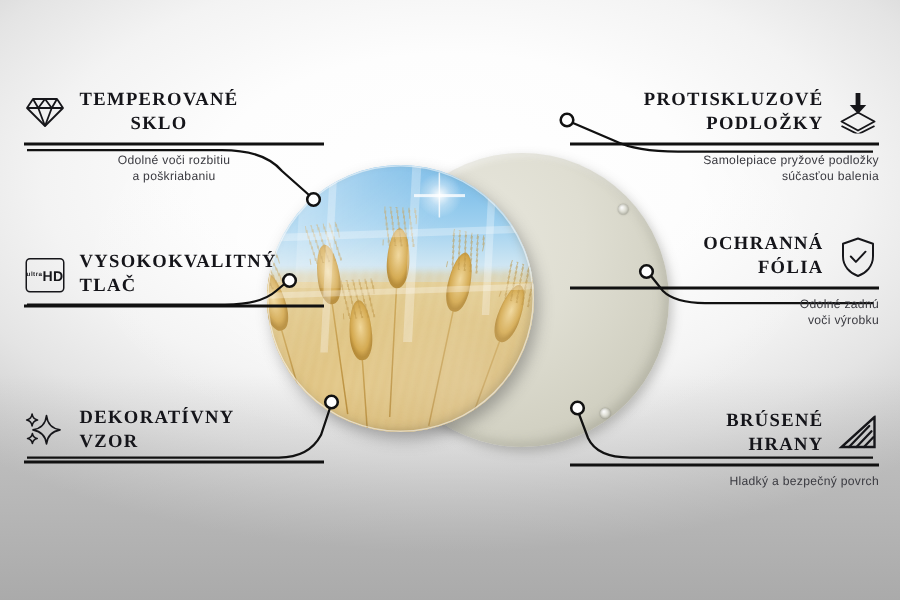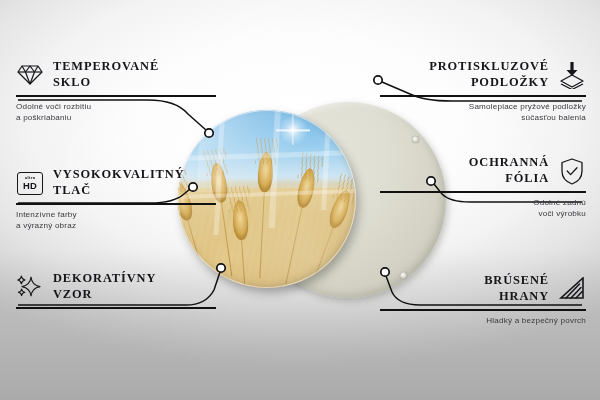--- a/index.html
+++ b/index.html
@@ -127,27 +127,27 @@
     font-size:12.4px;font-weight:700;letter-spacing:.9px;color:#15151a;
     line-height:1.28;text-transform:uppercase;
   }
   .rule{height:1.6px;background:#111;margin:3px 0 4px;}
   .fsub{
     font-size:8.1px;color:#3a3a40;line-height:1.45;letter-spacing:.2px;
     font-family:Liberation Sans, sans-serif;
   }
   .hd-badge{
     width:24px;height:21px;border:1.5px solid #16161a;border-radius:3px;
-    display:flex;flex-direction:column;align-items:center;justify-content:center;line-height:1;
+    display:flex;flex-direction:row;align-items:center;justify-content:center;line-height:1;
   }
   .hd-badge .u{font-size:4.2px;letter-spacing:.3px;font-weight:700;font-family:"Liberation Sans",sans-serif;}
   .hd-badge .d{font-size:9.4px;font-weight:700;letter-spacing:.2px;font-family:"Liberation Sans",sans-serif;margin-top:.5px;}
 
   
-  #f-glass{left:16px;top:58px;}
+  #f-glass{left:16px;top:58px;text-align:center;}
   #f-print{left:16px;top:166px;}
   #f-decor{left:16px;top:270px;}
   #f-pads{right:14px;top:58px;width:206px;}
   #f-foil{right:14px;top:154px;width:206px;}
   #f-edges{right:14px;top:272px;width:206px;text-align:right;}
 
   svg.leaders{position:absolute;left:0;top:0;width:600px;height:400px;pointer-events:none;}
   .ln{fill:none;stroke:#111;stroke-width:1.5;}
   .anchor{fill:#ffffff;stroke:#111;stroke-width:1.7;}
 </style>
@@ -269,23 +269,20 @@
         <span class="hd-badge">
           <span class="u">ultra</span>
           <span class="d">HD</span>
         </span>
       </span>
       <span class="ftitle">
         <span>VYSOKOKVALITNÝ</span><br><span>TLAČ</span>
       </span>
     </div>
     <div class="rule"></div>
-    <div class="fsub">
-      <span>Intenzívne farby</span><br><span>a výrazný obraz</span>
-    </div>
   </div>
 
   <div class="feat left" id="f-decor">
     <div class="frow">
       <span class="ficon">
         <svg width="28" height="26" viewBox="0 0 28 26">
           <g fill="none" stroke="#16161a" stroke-width="1.1" stroke-linejoin="round">
             <path d="M15 3 C15.6 9 18.6 11.6 24 12.6 C18.6 13.6 15.6 16.4 15 22 C14.4 16.4 11.4 13.6 6 12.6 C11.4 11.6 14.4 9 15 3 Z"></path>
             <path d="M5.4 2 C5.7 4.4 6.7 5.5 9 6 C6.7 6.5 5.7 7.6 5.4 10 C5.1 7.6 4.1 6.5 1.8 6 C4.1 5.5 5.1 4.4 5.4 2 Z"></path>
             <path d="M5.6 15 C5.9 17 6.8 17.9 8.8 18.3 C6.8 18.7 5.9 19.6 5.6 21.6 C5.3 19.6 4.4 18.7 2.4 18.3 C4.4 17.9 5.3 17 5.6 15 Z"></path>

